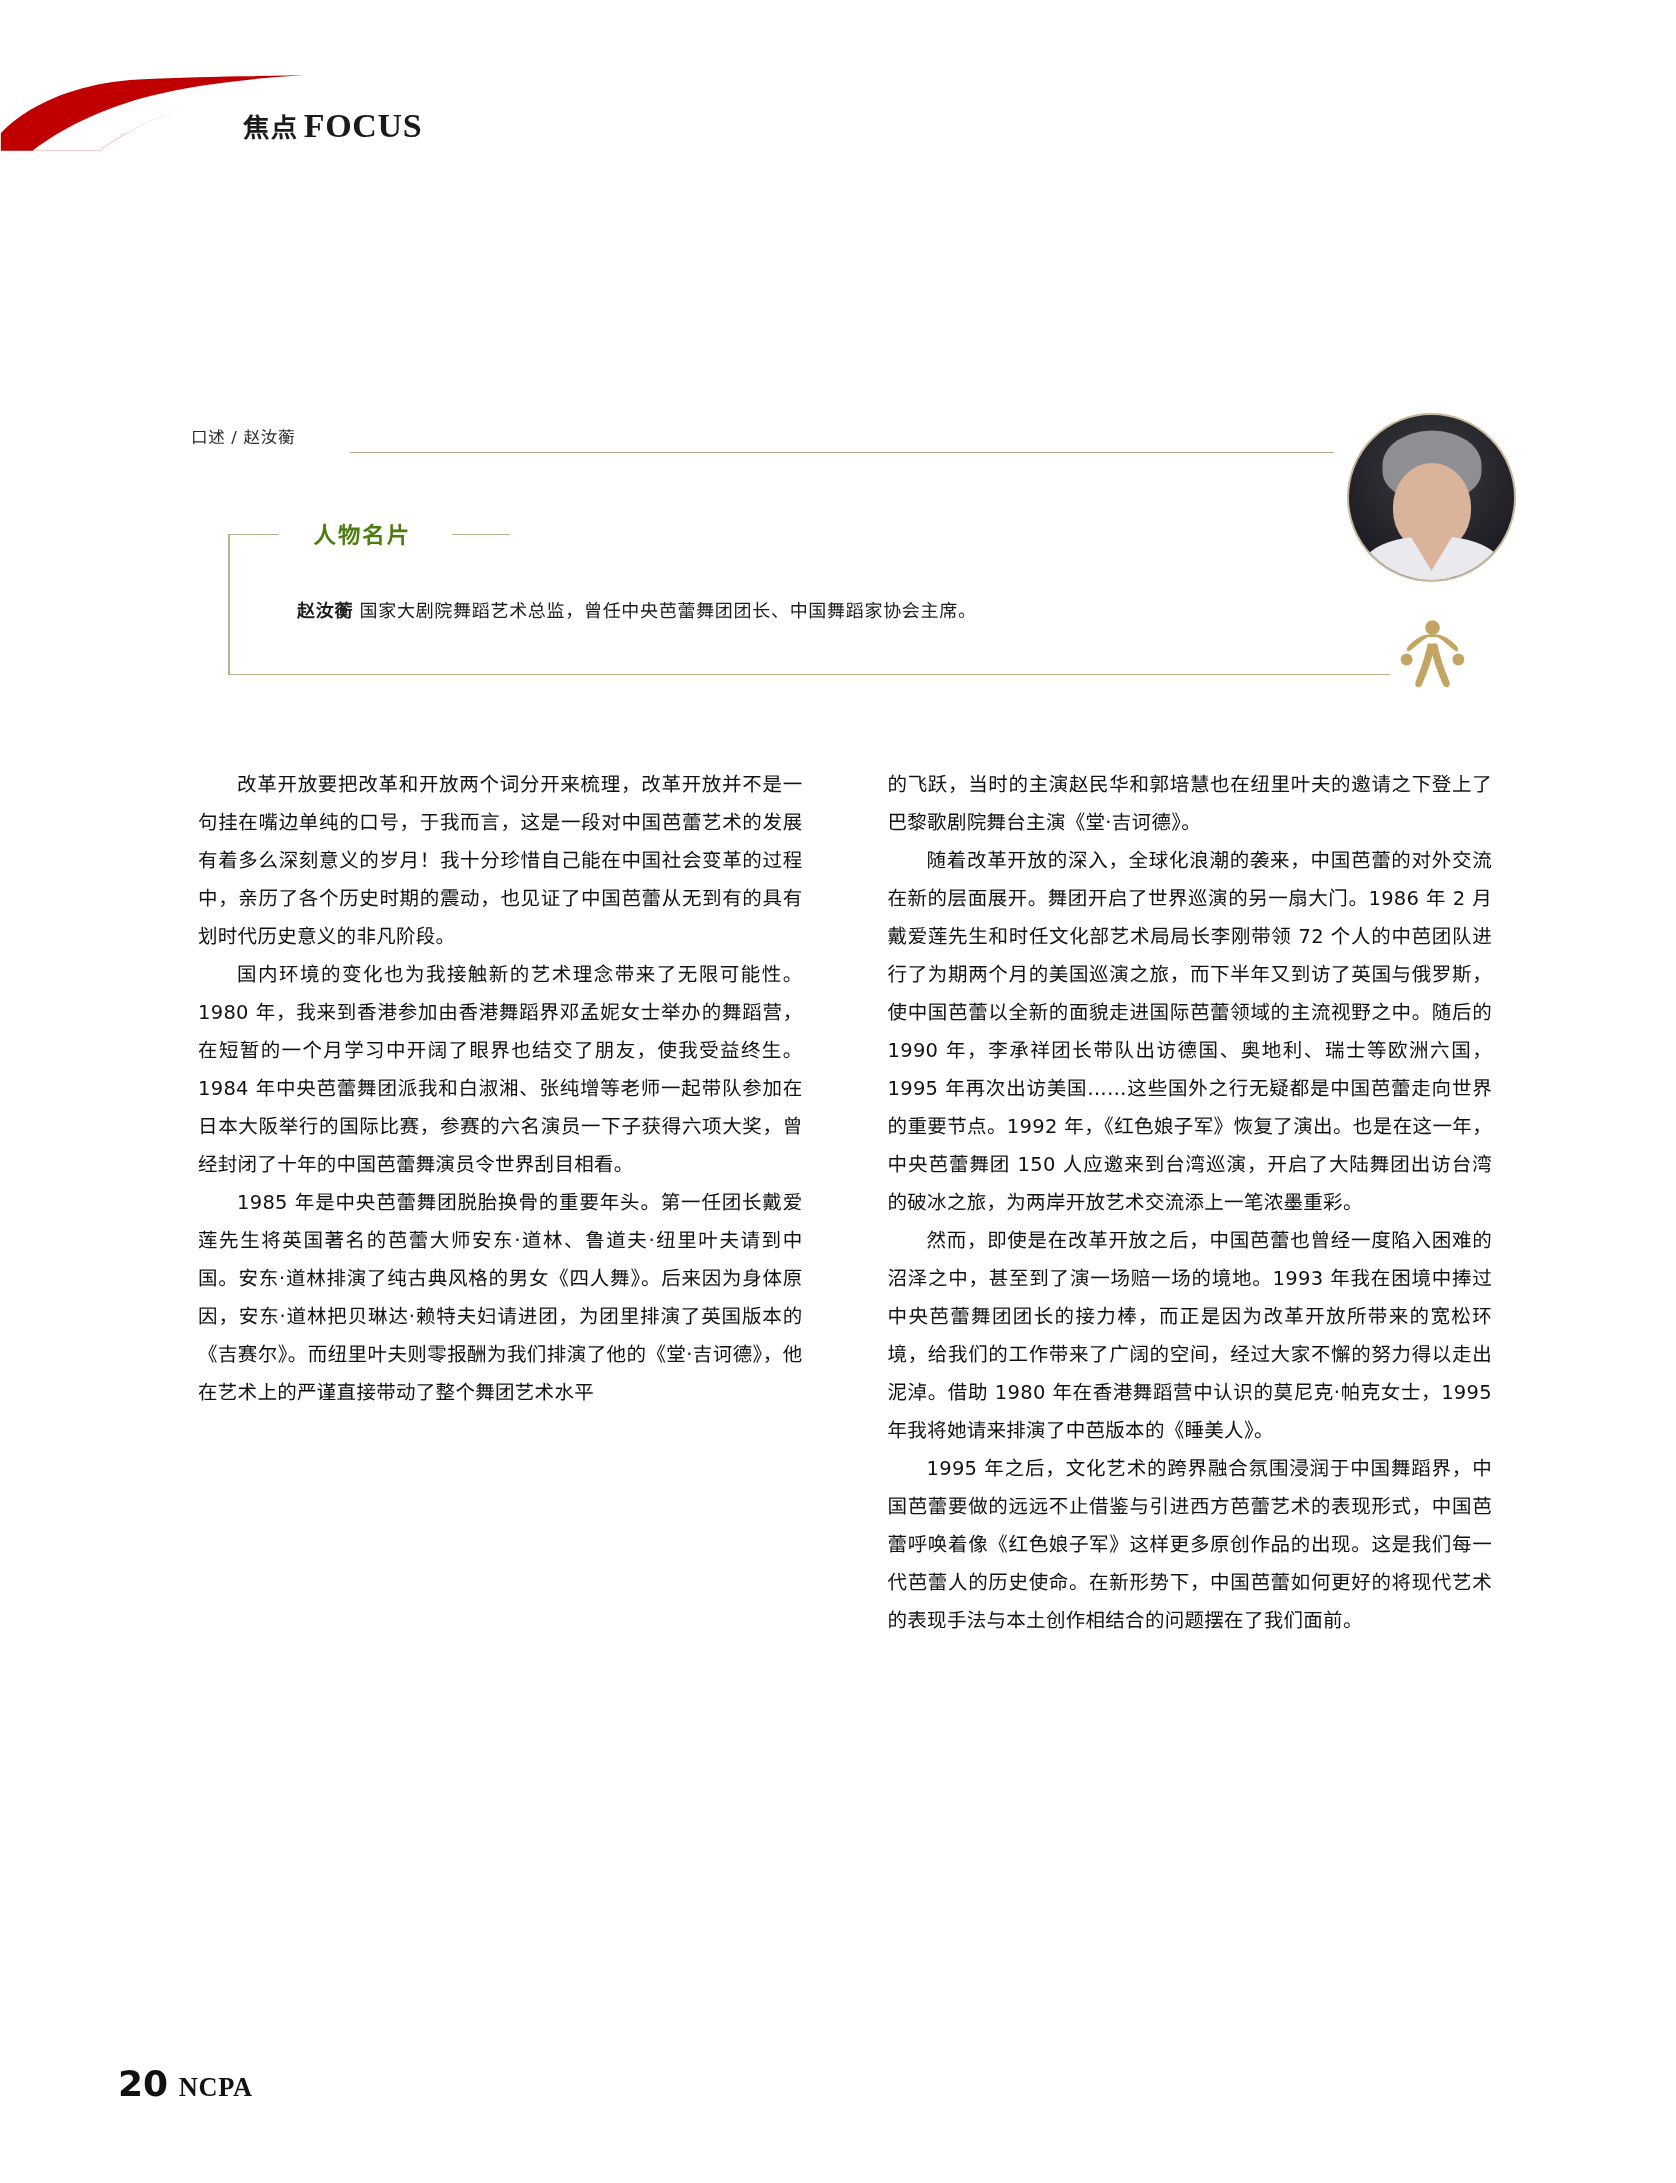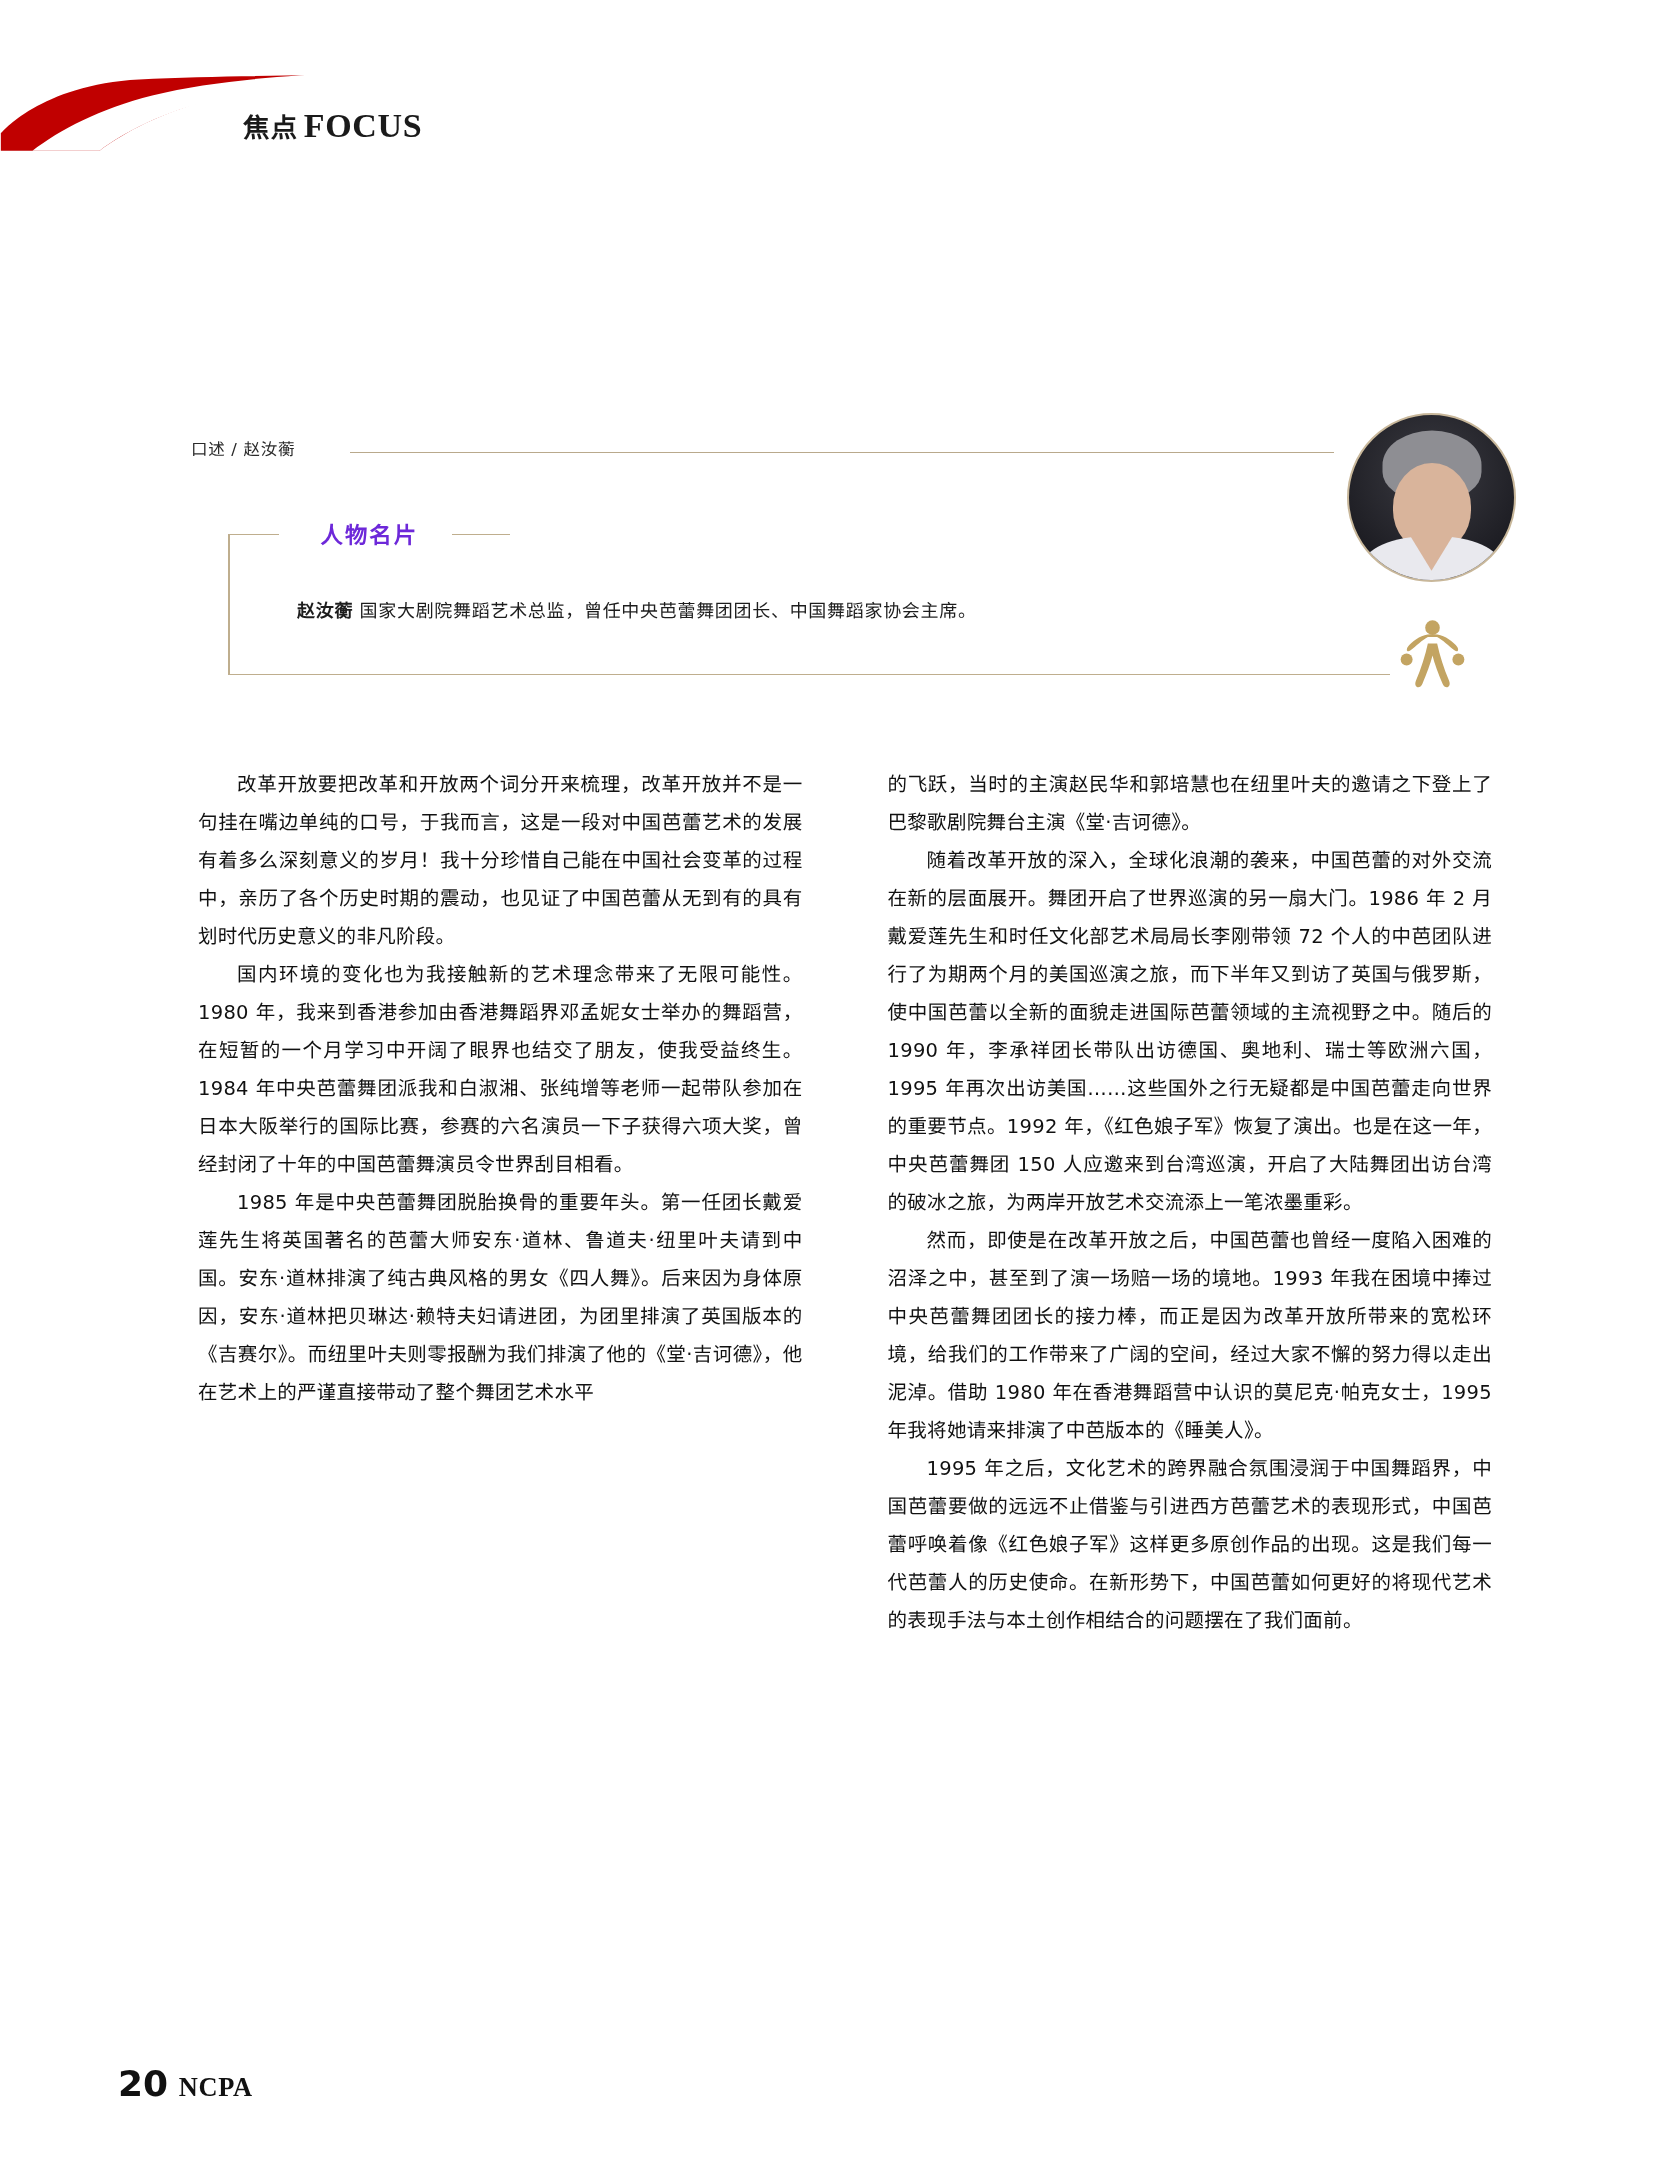--- a/index.html
+++ b/index.html
@@ -63,21 +63,21 @@
     font-size: 58px;
     color: #141414;
     letter-spacing: 2.6px;
     white-space: nowrap;
   }
 
   
   .byline {
     position: absolute;
     left: 191px;
-    top: 436px;
+    top: 424px;
     font-family: "DejaVu Sans", "Liberation Sans", sans-serif;
     font-size: 16.5px;
     color: #2b2b2b;
     letter-spacing: 0.7px;
   }
   .byline-rule {
     position: absolute;
     left: 350px;
     top: 452px;
     width: 984px;
@@ -165,26 +165,26 @@
   .profile-box .edge-top-left {
     position: absolute;
     left: 0;
     top: 12px;
     width: 51px;
     height: 1.3px;
     background: #bfae8e;
   }
   .profile-title {
     position: absolute;
-    left: 82px;
+    left: 75px;
     top: -4.6px;
     font-family: "DejaVu Sans", "Liberation Sans", sans-serif;
     font-size: 22.4px;
     font-weight: bold;
-    color: #6d28d9;
+    color: #4d7c0f;
     letter-spacing: 2px;
     background: #ffffff;
     padding: 0 10.6px;
   }
   .profile-title-rule {
     position: absolute;
     left: 224px;
     top: 12px;
     width: 58px;
     height: 1.3px;

